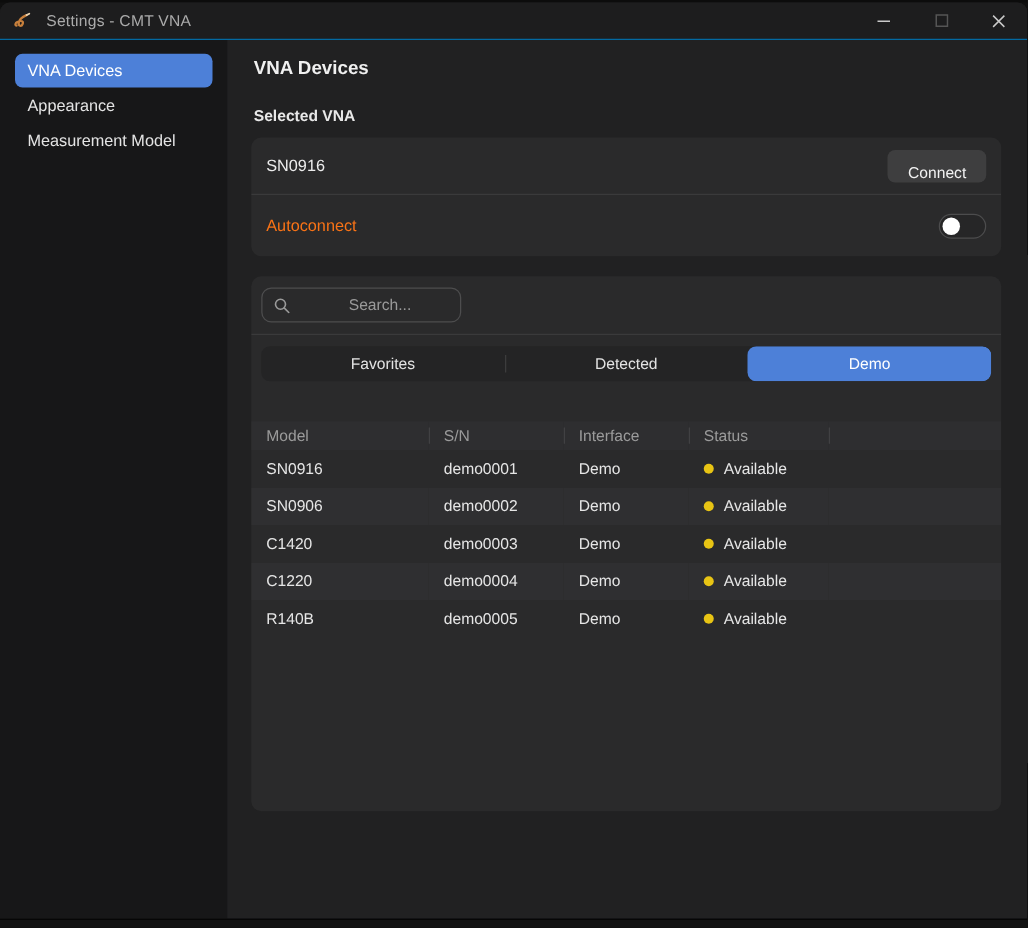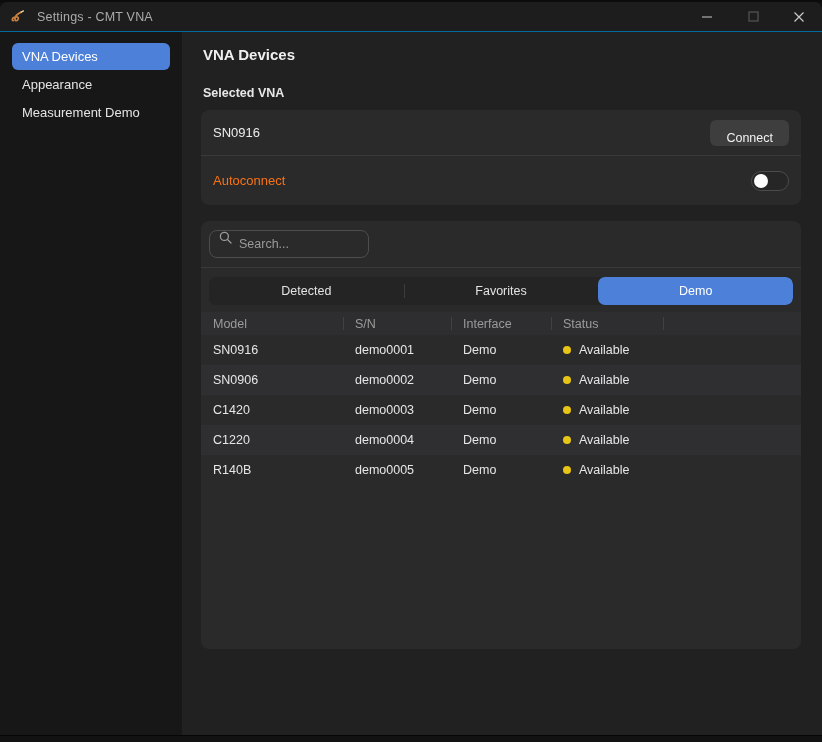--- a/index.html
+++ b/index.html
@@ -114,23 +114,24 @@
   
   .add-device-row { height: 54px; }
 
   
   .browser-card { margin-top: 16px; height: 428px; display: flex; flex-direction: column; }
   .search-row { padding: 9px 8px 9px 8px; }
   .search-box {
     width: 160px; height: 28px;
     border: 1px solid #4d4d4e;
     border-radius: 8px;
-    display: flex; 
+    display: flex; align-items: center;
     padding: 0 9px;
     background: transparent;
+    gap: 40px;
   }
   .search-box svg { flex: 0 0 auto; margin-right: 7px; }
   .search-input {
     background: transparent; border: none; outline: none;
     color: #dddddd; font-size: 12.5px; width: 100%;
     font-family: inherit;
   }
   .search-input::placeholder { color: #9a9a9a; }
 
   .tabs-wrap { padding: 9px 8px 0 8px; }
@@ -147,21 +148,21 @@
     position: relative;
     cursor: default;
   }
   .tab + .tab::before {
     content: ""; position: absolute; left: 0; top: 7px; bottom: 7px;
     width: 1px; background: #3c3c3d;
   }
   .tab.selected { background: #4d80d8; color: #ffffff; border-radius: 7px; }
   .tab.selected::before { display: none; }
 
-  .table-wrap { margin-top: 7px; flex: 1; }
+  .table-wrap { margin-top: 32px; flex: 1; }
   table.devices {
     width: 100%;
     border-collapse: collapse;
     table-layout: fixed;
     font-size: 12.5px;
   }
   table.devices col.c-model { width: 142px; }
   table.devices col.c-sn { width: 108px; }
   table.devices col.c-if { width: 100px; }
   table.devices col.c-status { width: 112px; }
@@ -238,21 +239,21 @@
     <div class="body-row">
 
       <div class="sidebar">
         <div class="side-item selected">
           <span>VNA Devices</span>
         </div>
         <div class="side-item">
           <span>Appearance</span>
         </div>
         <div class="side-item">
-          <span>Measurement Demo</span>
+          <span>Measurement Model</span>
         </div>
       </div>
 
       <div class="content">
         <div class="page-title">VNA Devices</div>
         <div class="section-label">Selected VNA</div>
 
         <div class="card">
           <div class="row-flex selected-device-row">
             <span class="device-name">SN0916</span>
@@ -278,24 +279,24 @@
                 <line x1="8.5" y1="8.5" x2="12" y2="12" stroke="#9a9a9a" stroke-width="1.3" stroke-linecap="round"></line>
               </svg>
               <input class="search-input" type="text" placeholder="Search..." style="">
             </div>
           </div>
           <div class="card-divider"></div>
 
           <div class="tabs-wrap">
             <div class="tabs">
               <div class="tab">
-                <span>Detected</span>
+                <span>Favorites</span>
               </div>
               <div class="tab">
-                <span>Favorites</span>
+                <span>Detected</span>
               </div>
               <div class="tab selected">
                 <span>Demo</span>
               </div>
             </div>
           </div>
 
           <div class="table-wrap">
             <table class="devices">
               <colgroup>

